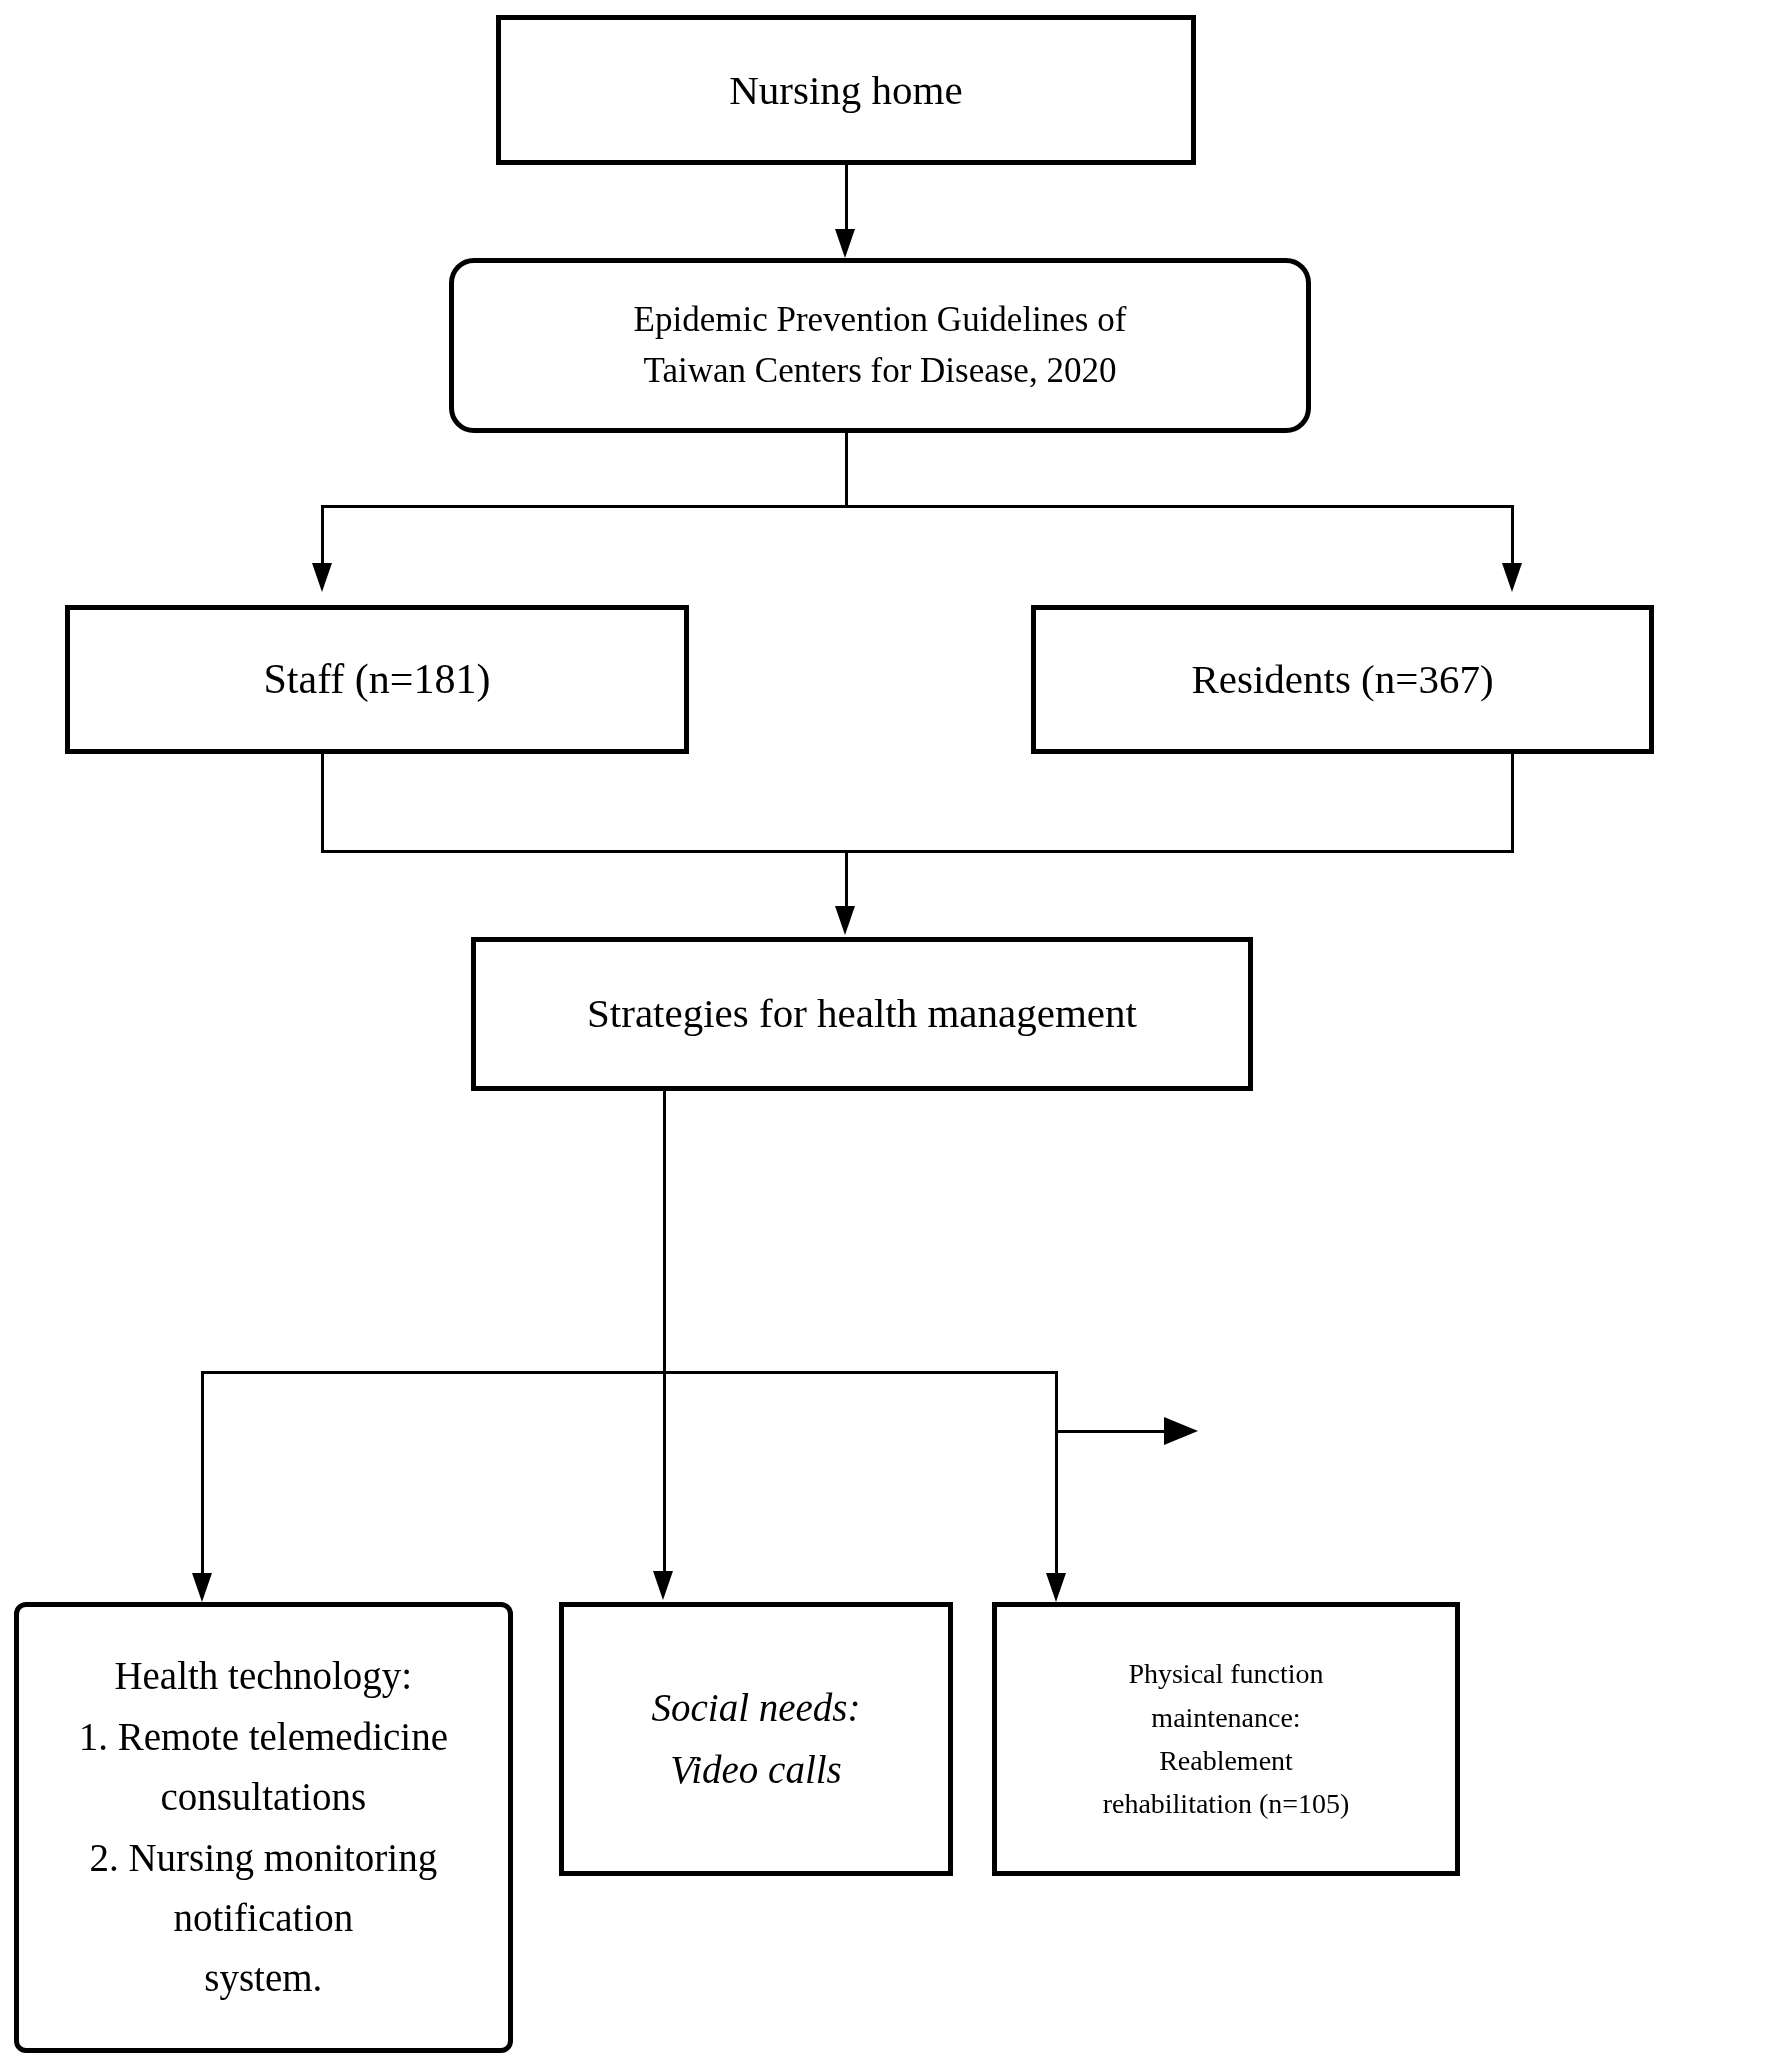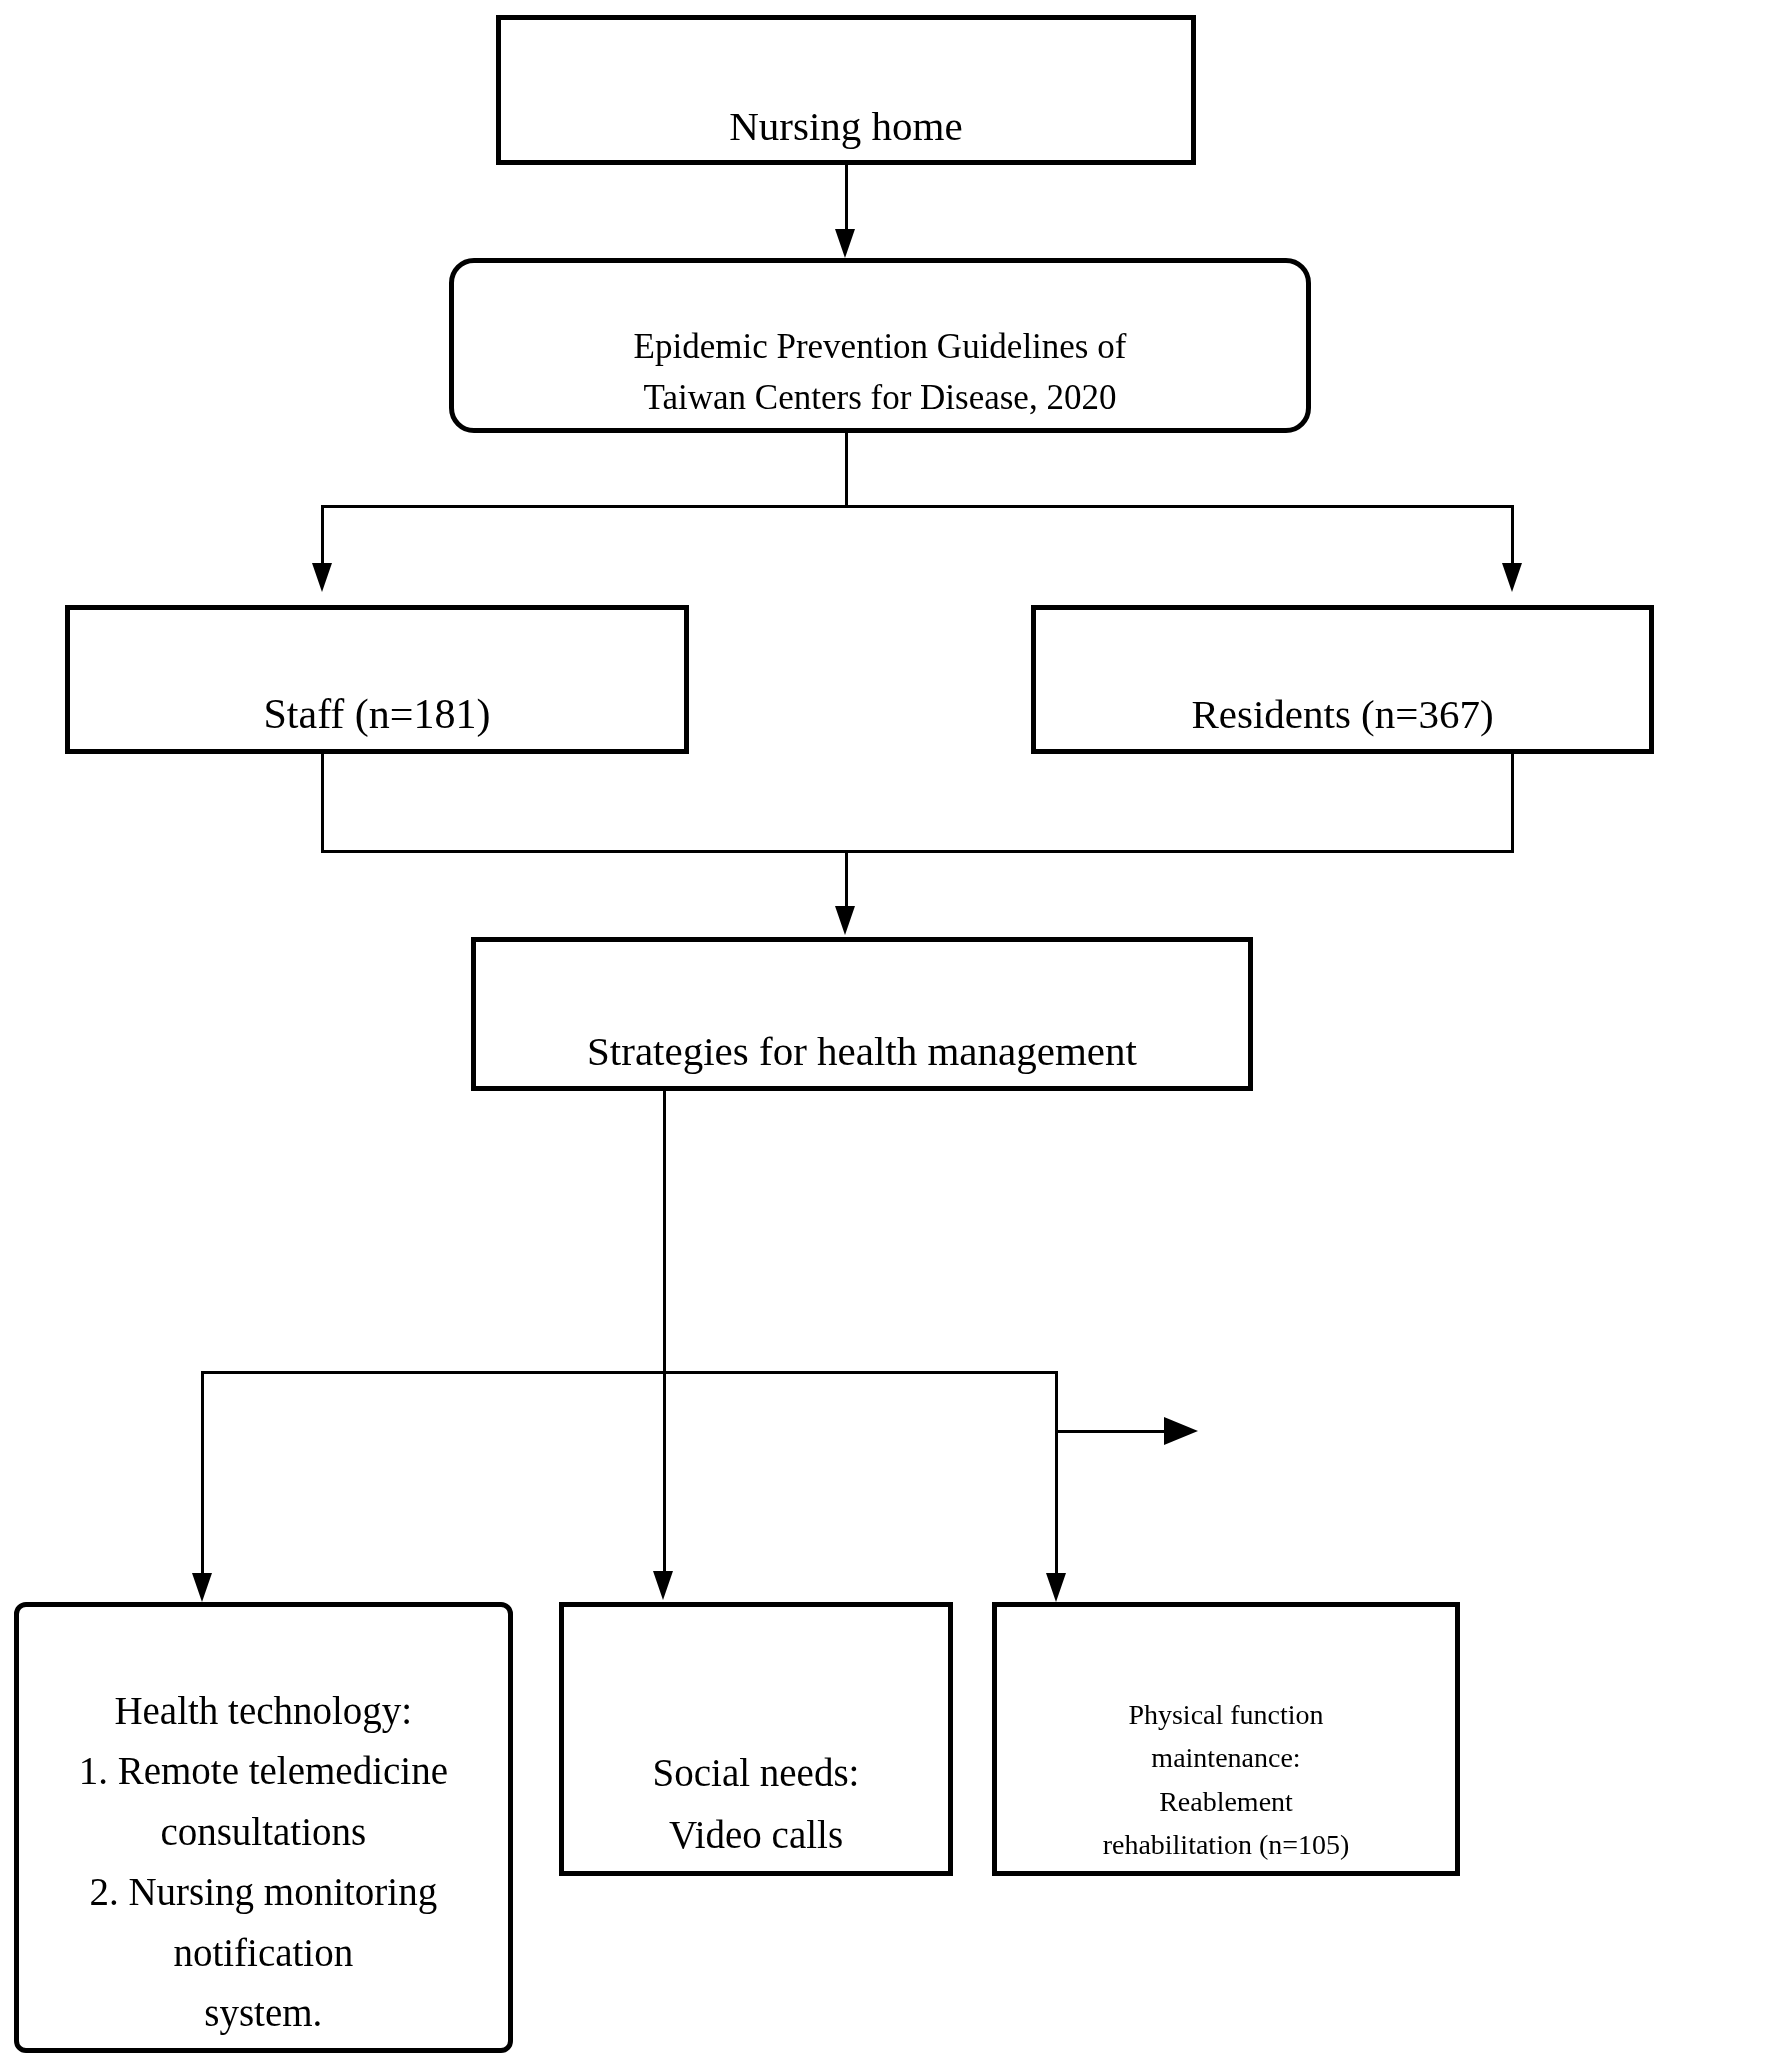--- a/index.html
+++ b/index.html
@@ -15,40 +15,40 @@
     font-family: "Liberation Serif", "DejaVu Serif", serif;
     color: #000000;
     overflow: hidden;
   }
   .node {
     position: absolute;
     box-sizing: border-box;
     border: 5px solid #000000;
     background: #ffffff;
     display: flex;
-    align-items: flex-end;
+    align-items: center;
     justify-content: center;
     text-align: center;
     line-height: 1.45;
     padding: 4.4px 10px;
   }
   .node .txt {
     width: 100%;
     white-space: pre-line;
   }
 
   
   #node-nursing-home   { left: 496px;  top: 15.4px;   width: 700px; height: 150px; font-size: 41px; }
   #node-guidelines     { left: 449px;  top: 258px;  width: 862px; height: 175px; font-size: 35px; border-radius: 25px; }
   #node-staff          { left: 65px;  top: 605px; width: 624px; height: 149px; font-size: 42px; }
   #node-residents      { left: 1031px; top: 605px; width: 623px; height: 149px; font-size: 41px; }
   #node-strategies     { left: 471px;  top: 937px; width: 782px; height: 154px; font-size: 41px; }
   #node-gmfcs-note     { left: 1198px; top: 1148px; width: 587px; height: 397px; font-size: 39px; line-height: 1.62; }
   #node-health-tech    { left: 13.8px;   top: 1602px; width: 499px;  height: 451px; font-size: 39px; line-height: 1.55; border-radius: 12px; }
-  #node-social-needs   { left: 559px; top: 1602px; width: 394px;  height: 274px; font-size: 39px; line-height: 1.6; }
+  #node-social-needs   { left: 559px; top: 1602px; width: 394px;  height: 274px; font-size: 39px; line-height: 1.6; font-style: italic; }
   #node-physical-func  { left: 992px; top: 1602px; width: 468px;  height: 274px; font-size: 28px; line-height: 1.55; }
 
   
   .edge {
     position: absolute;
     background: #000000;
   }
   .v { width: 2.8px; }
   .h { height: 2.8px; }
   .arrow-down {

